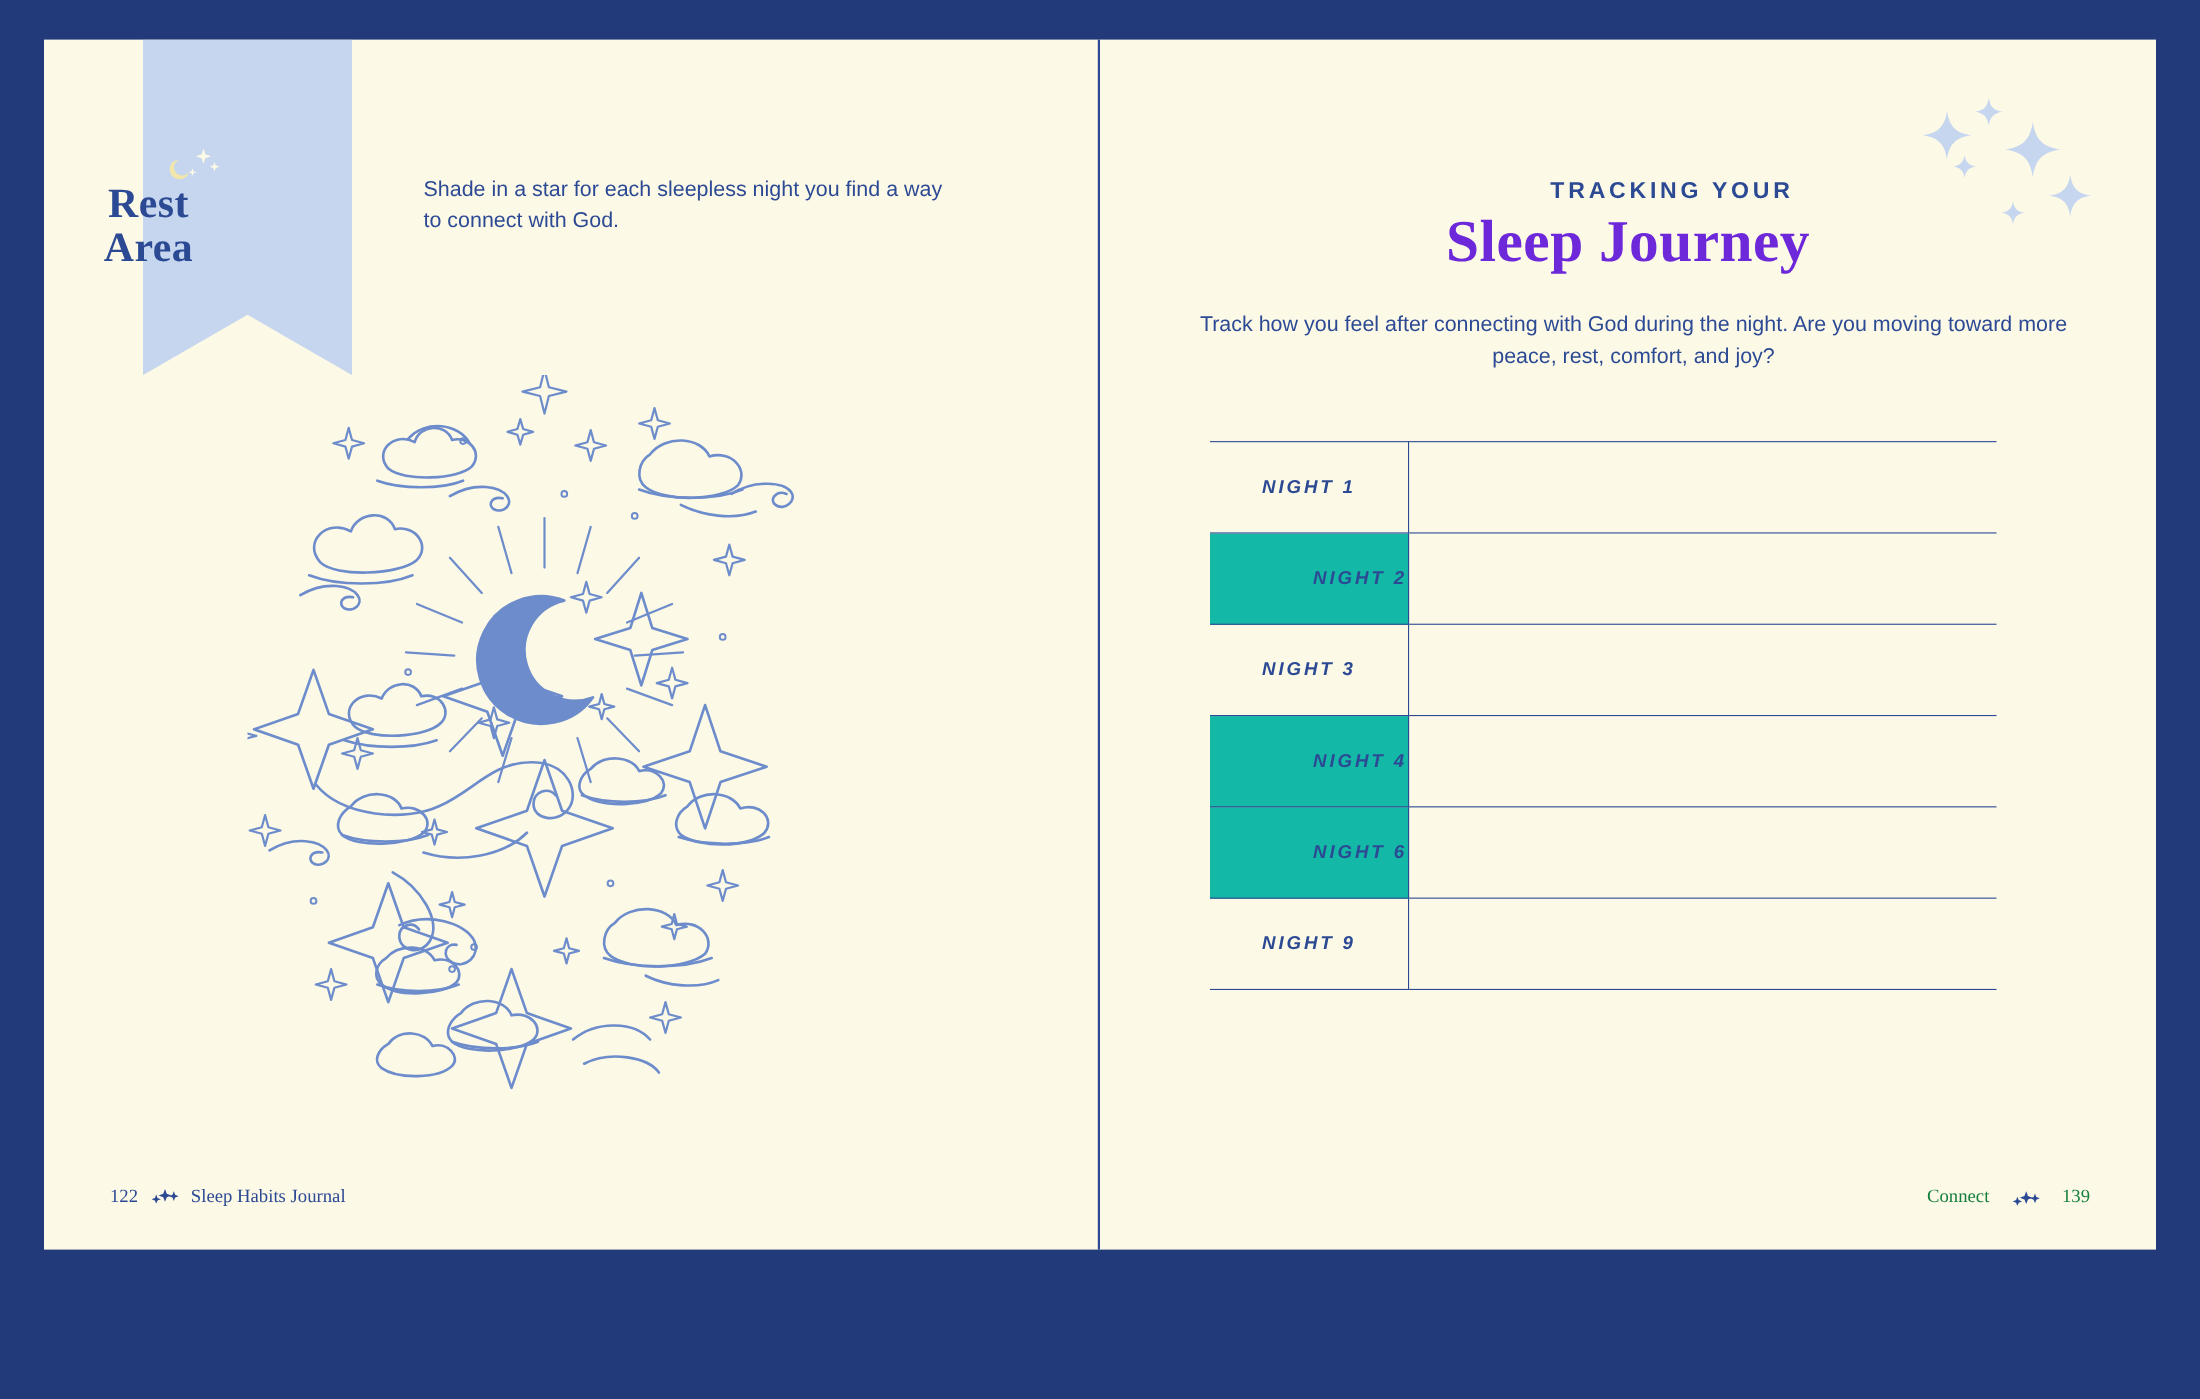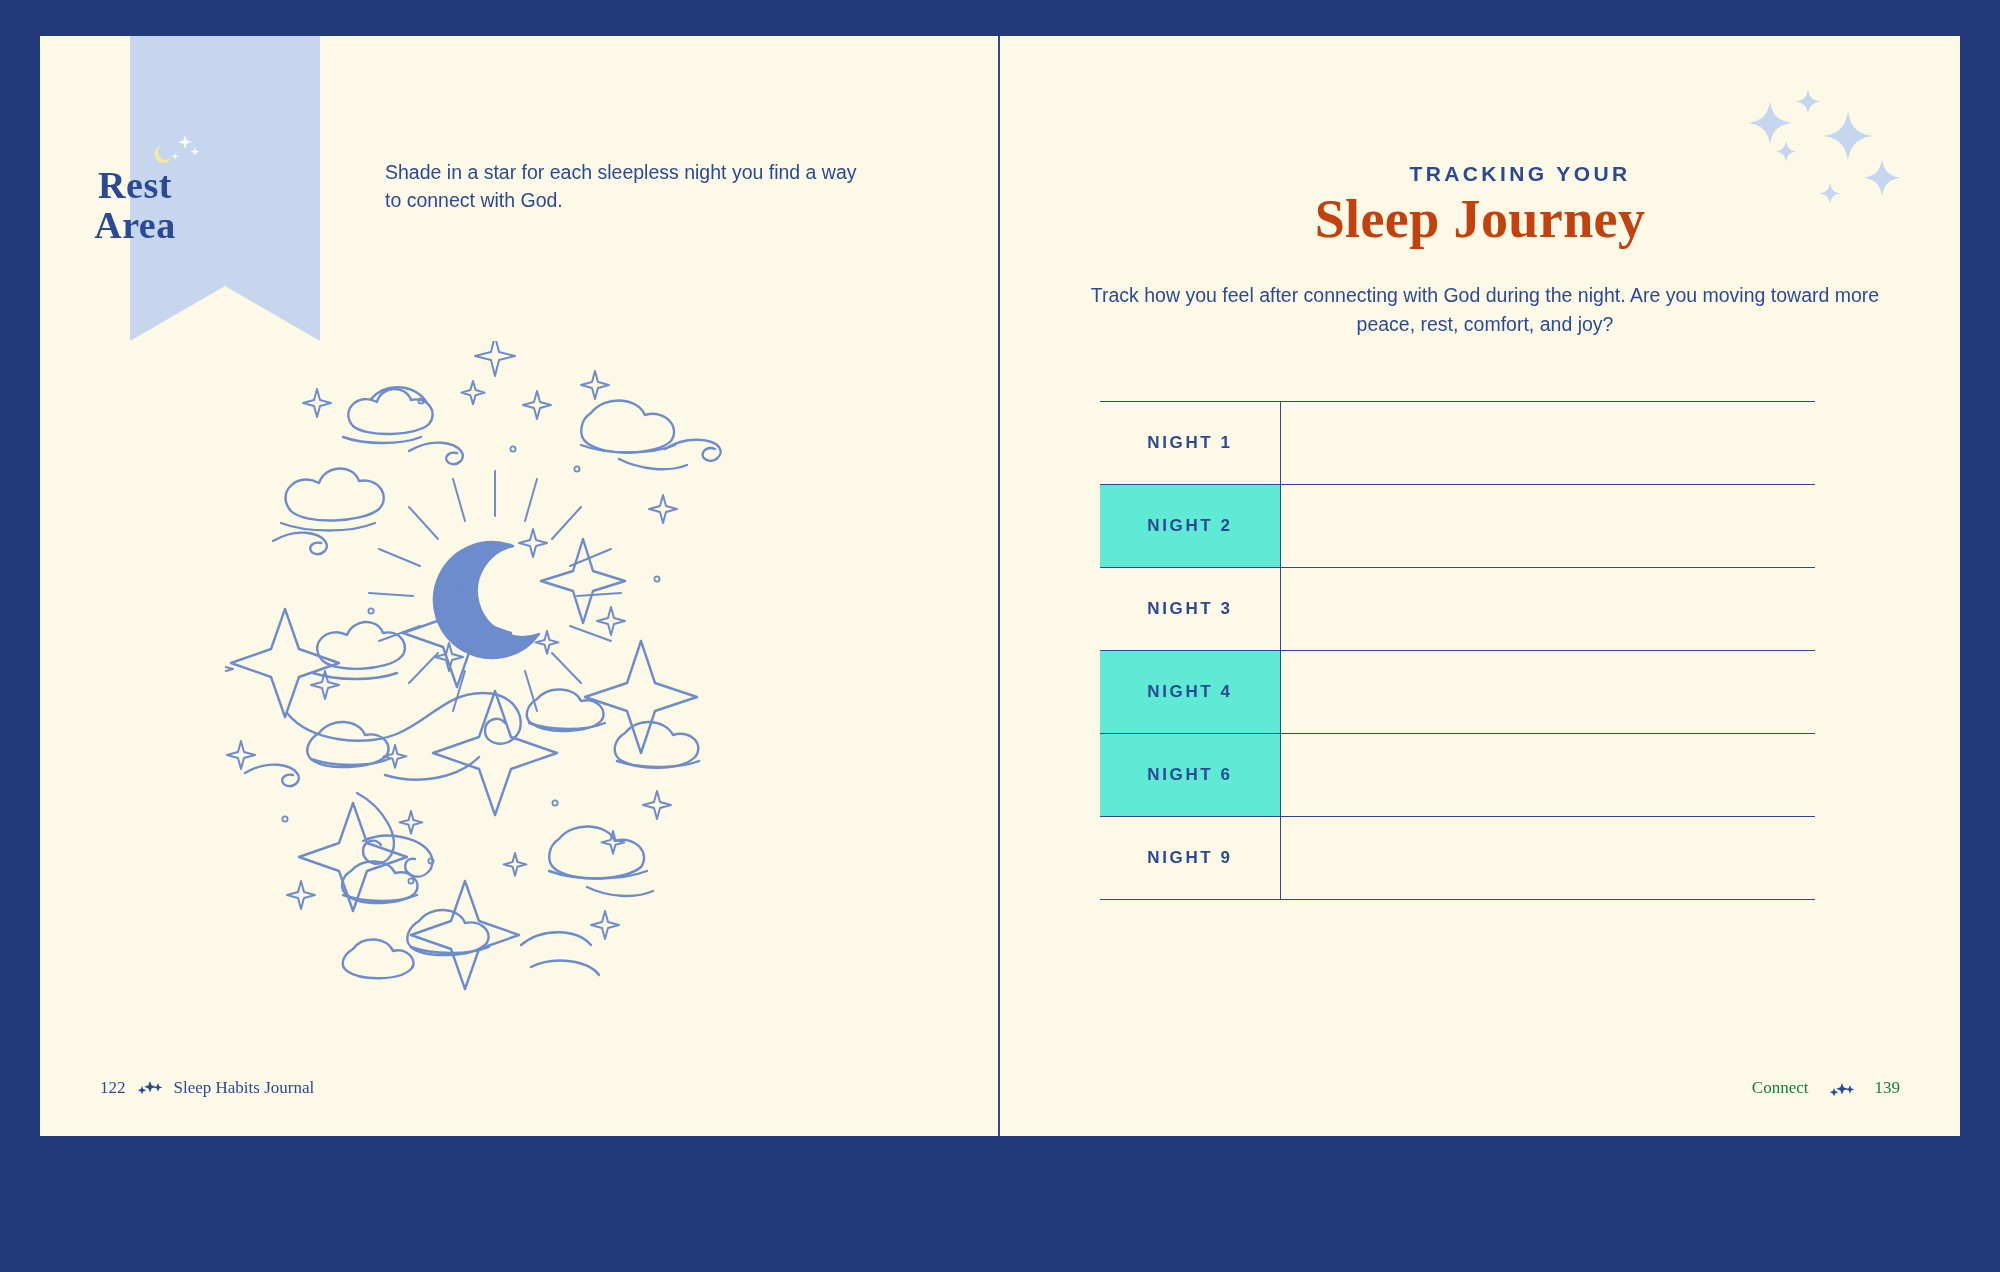--- a/index.html
+++ b/index.html
@@ -131,21 +131,21 @@
   }
   .headline {
     position: absolute;
     top: 152px;
     left: 0;
     width: 960px;
     text-align: center;
     font-family: "Liberation Serif", serif;
     font-weight: bold;
     font-size: 54px;
-    color: #c2410c;
+    color: #6d28d9;
     letter-spacing: 0.4px;
   }
   .subtext {
     position: absolute;
     top: 245px;
     left: 90px;
     width: 790px;
     text-align: center;
     font-size: 19.5px;
     line-height: 1.5;
@@ -164,32 +164,33 @@
     position: absolute;
     left: 100px;
     top: 365px;
     width: 715px;
     border-collapse: collapse;
   }
   .tracker tr { height: 83px; }
   .tracker td {
     border-top: 1.5px solid #2c4a94;
     vertical-align: middle;
+    font-style: italic;
   }
   .tracker tr:last-child td { border-bottom: 1.5px solid #2c4a94; }
   .night-cell {
     width: 178px;
     text-align: center;
     font-size: 17px;
     font-weight: bold;
     letter-spacing: 2.6px;
     color: #2c4a94;
     border-right: 1.5px solid #2c4a94;
   }
-  .night-cell.shaded { background: #5eead4; }
+  .night-cell.shaded { background: #14b8a6; text-align: right; }
   .entry-cell { background: transparent; }
 </style>
 </head>
 <body>
 
 <div class="spread">
 
   <div class="page page-left">
 
     <div class="ribbon"></div>

